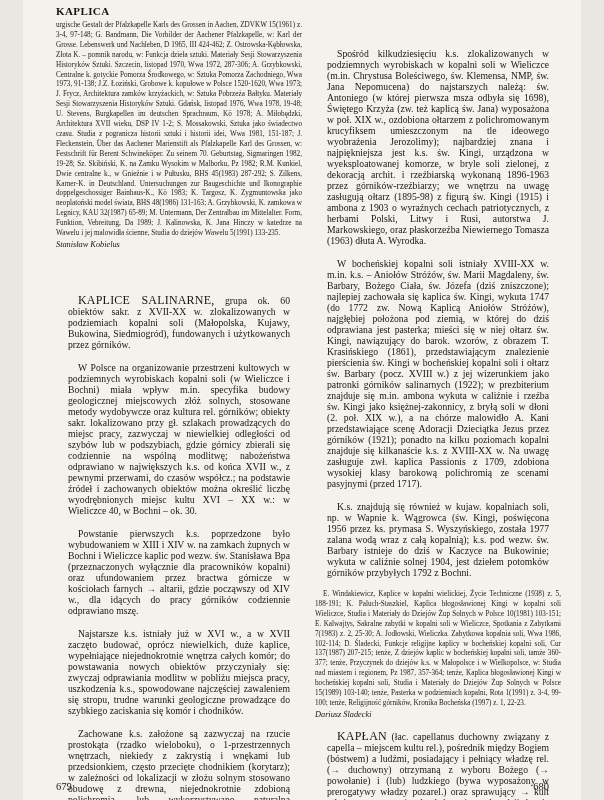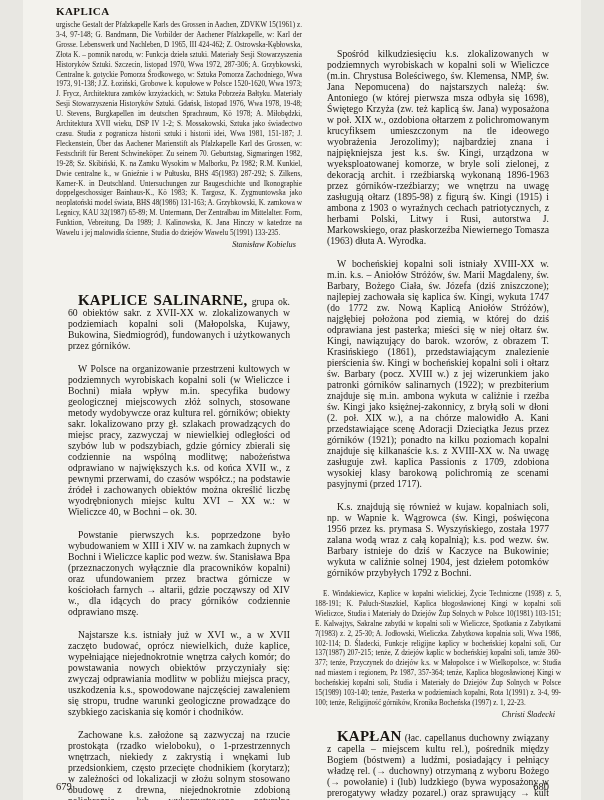--- a/index.html
+++ b/index.html
@@ -41,42 +41,42 @@
     line-height: 9.9px;
     text-align: justify;
     color: #201c17;
   }
   .biblio--indent {
     text-indent: 8px;
   }
   .author {
     font-size: 8.3px;
     font-style: italic;
-    text-align: right;
+    text-align: left;
     margin: 1px 6px 0 0;
   }
   .para {
     font-size: 9.7px;
     line-height: 11px;
     text-align: justify;
     text-indent: 10px;
     margin: 12px;
   }
   .entry-first-left {
     margin-top: 46px;
   }
   .entry-first-right {
     margin-top: 12px;
   }
   .biblio-block-right {
     margin-top: 9px;
   }
   .term {
-    font-weight: 700;
-    font-size: 15px;
+    font-weight: 400;
+    font-size: 12px;
     letter-spacing: 0.2px;
   }
   .section-label {
     letter-spacing: 0.3px;
   }
   .section-spaced {
     letter-spacing: 2.2px;
   }
   .footer-num {
     position: absolute;
@@ -113,21 +113,21 @@
     </div>
 
     <div class="col col-right">
 
       <p class="para">Spośród kilkudziesięciu k.s. zlokalizowanych w podziemnych wyrobiskach w kopalni soli w Wieliczce (m.in. Chrystusa Boleściwego, św. Klemensa, NMP, św. Jana Nepomucena) do najstarszych należą: św. Antoniego (w której pierwsza msza odbyła się 1698), Świętego Krzyża (zw. też kaplicą św. Jana) wyposażona w poł. XIX w., ozdobiona ołtarzem z polichromowanym krucyfiksem umieszczonym na tle ideowego wyobrażenia Jerozolimy); najbardziej znana i najpiękniejsza jest k.s. św. Kingi, urządzona w wyeksploatowanej komorze, w bryle soli zielonej, z dekoracją archit. i rzeźbiarską wykonaną 1896-1963 przez górników-rzeźbiarzy; we wnętrzu na uwagę zasługują ołtarz (1895-98) z figurą św. Kingi (1915) i ambona z 1903 o wyraźnych cechach patriotycznych, z herbami Polski, Litwy i Rusi, autorstwa J. Markowskiego, oraz płaskorzeźba Niewiernego Tomasza (1963) dłuta A. Wyrodka.</p>
       <p class="para">W bocheńskiej kopalni soli istniały XVIII-XX w. m.in. k.s. – Aniołów Stróżów, św. Marii Magdaleny, św. Barbary, Bożego Ciała, św. Józefa (dziś zniszczone); najlepiej zachowała się kaplica św. Kingi, wykuta 1747 (do 1772 zw. Nową Kaplicą Aniołów Stróżów), najgłębiej położona pod ziemią, w której do dziś odprawiana jest pasterka; mieści się w niej ołtarz św. Kingi, nawiązujący do barok. wzorów, z obrazem T. Krasińskiego (1861), przedstawiającym znalezienie pierścienia św. Kingi w bocheńskiej kopalni soli i ołtarz św. Barbary (pocz. XVIII w.) z jej wizerunkiem jako patronki górników salinarnych (1922); w prezbiterium znajduje się m.in. ambona wykuta w caliźnie i rzeźba św. Kingi jako księżnej-zakonnicy, z bryłą soli w dłoni (2. poł. XIX w.), a na chórze malowidło A. Kani przedstawiające scenę Adoracji Dzieciątka Jezus przez górników (1921); ponadto na kilku poziomach kopalni znajduje się kilkanaście k.s. z XVIII-XX w. Na uwagę zasługuje zwł. kaplica Passionis z 1709, zdobiona wysokiej klasy barokową polichromią ze scenami pasyjnymi (przed 1717).</p>
       <p class="para">K.s. znajdują się również w kujaw. kopalniach soli, np. w Wapnie k. Wągrowca (św. Kingi, poświęcona 1956 przez ks. prymasa S. Wyszyńskiego, została 1977 zalana wodą wraz z całą kopalnią); k.s. pod wezw. św. Barbary istnieje do dziś w Kaczyce na Bukowinie; wykuta w caliźnie solnej 1904, jest dziełem potomków górników przybyłych 1792 z Bochni.</p>
 
       <div class="biblio biblio--indent biblio-block-right">E. Windakiewicz, Kaplice w kopalni wielickiej, Życie Techniczne (1938) z. 5, 188-191; K. Paluch-Staszkiel, Kaplica błogosławionej Kingi w kopalni soli Wieliczce, Studia i Materiały do Dziejów Żup Solnych w Polsce 10(1981) 103-151; E. Kalwajtys, Sakralne zabytki w kopalni soli w Wieliczce, Spotkania z Zabytkami 7(1983) z. 2, 25-30; A. Jodłowski, Wieliczka. Zabytkowa kopalnia soli, Wwa 1986, 102-114; D. Śladecki, Funkcje religijne kaplicy w bocheńskiej kopalni soli, Cur 137(1987) 207-215; tenże, Z dziejów kaplic w bocheńskiej kopalni soli, tamże 360-377; tenże, Przyczynek do dziejów k.s. w Małopolsce i w Wielkopolsce, w: Studia nad miastem i regionem, Pz 1987, 357-364; tenże, Kaplica błogosławionej Kingi w bocheńskiej kopalni soli, Studia i Materiały do Dziejów Żup Solnych w Polsce 15(1989) 103-140; tenże, Pasterka w podziemiach kopalni, Rota 1(1991) z. 3-4, 99-100; tenże, Religijność górników, Kronika Bocheńska (1997) z. 1, 22-23.</div>
 
-      <div class="author">Christi Śladecki</div>
+      <div class="author">Dariusz Śladecki</div>
 
       <p class="para entry-first-right">
         <span class="term">KAPŁAN</span><span> (łac. capellanus duchowny związany z capella – miejscem kultu rel.), pośrednik między Bogiem (bóstwem) a ludźmi, posiadający i pełniący władzę rel. (→ duchowny) otrzymaną z wyboru Bożego (→ powołanie) i (lub) ludzkiego (bywa wyposażony w prerogatywy władzy pozarel.) oraz sprawujący → kult rel. i strzegący go (→ kapłaństwo); w chrześcijaństwie k. jest → Jezus Chrystus (III B, VII, VIII 3), czyniący ze wszystkich przez siebie odkupionych lud kapł. (kapłaństwo wspólne) i powołujący niektórych spośród tego ludu (kapłaństwo hierarchiczne) do występowania w jego imieniu (→ in persona Christi); k. w Kościele kat. są → biskup i → prezbiter.</span>
       </p>
 
       <p class="para">
         <span class="section-label">I. POJĘCIE – W </span><span class="section-spaced">aspekcie instytucjonalnym</span><span> – osoba z urzędu powołana do sprawowania rzeczy świętych i przekazywania wiary rel., znająca tradycję rel., szafarz rzeczy świętych, członek stanu (→ duchowieństwo), klanu, rodu kapł. (→ lewici, → Aaron) bądź klasy kapł. (→ bramini), w religiach pierwotnych → szaman, mag; sprawując urząd</span>
       </p>
     </div>
   </div>

